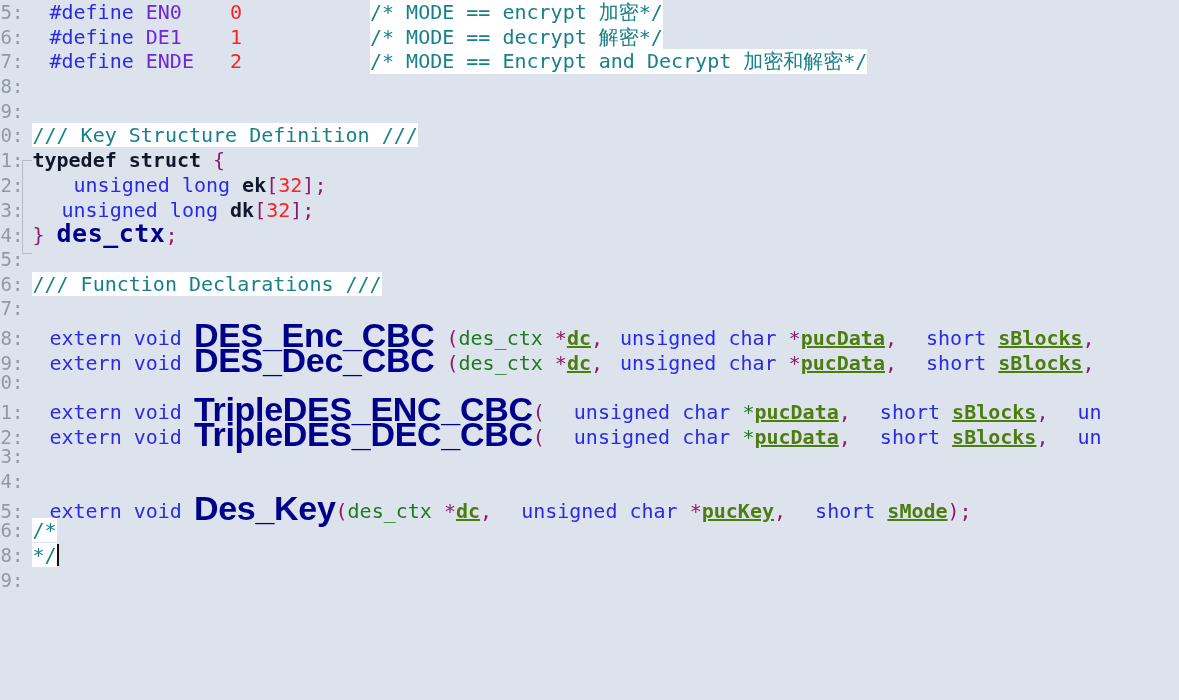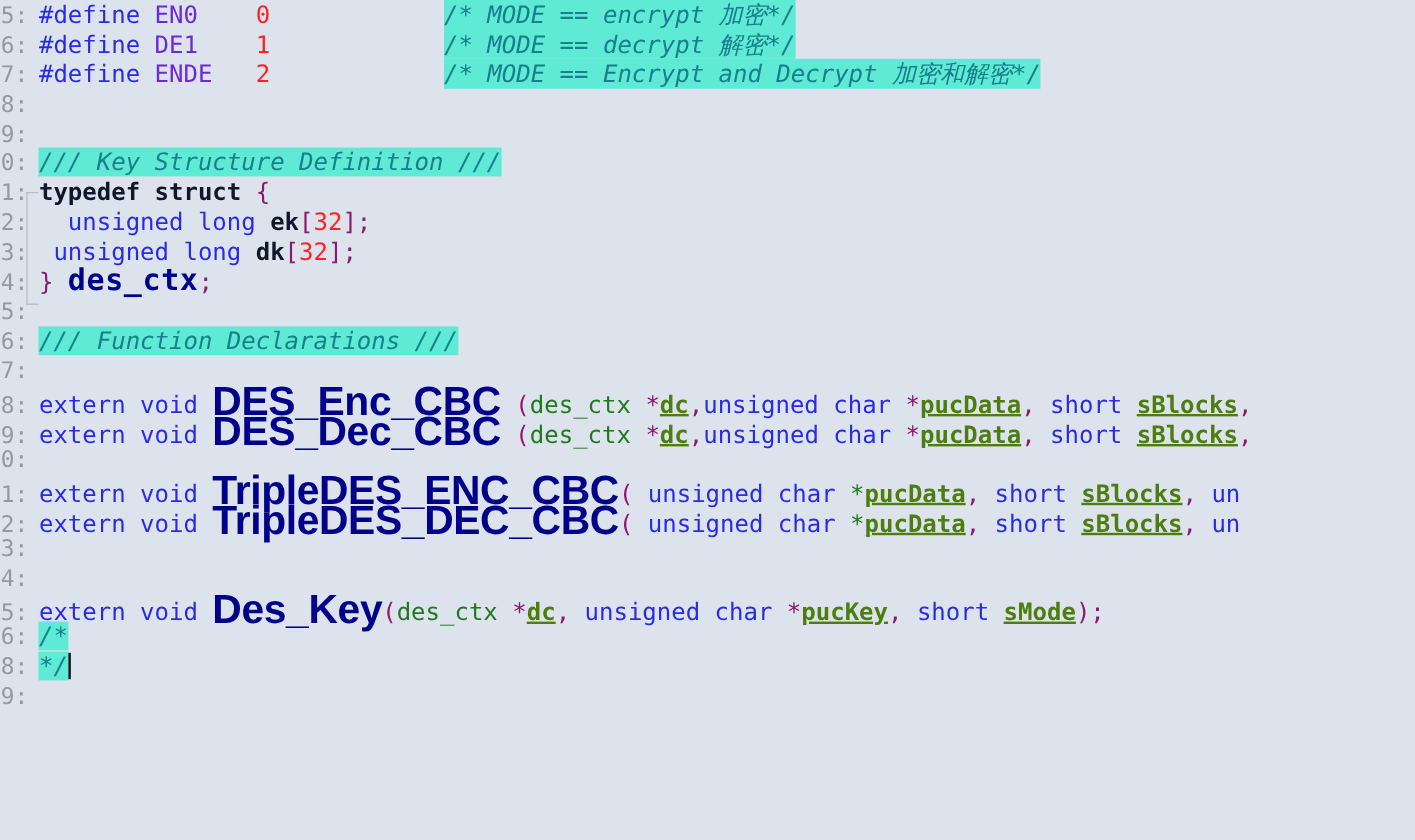--- a/index.html
+++ b/index.html
@@ -55,34 +55,33 @@
 
   .code {
     display: inline-block;
     padding-left: 9px;
     vertical-align: baseline;
     font-family: "DejaVu Sans Mono", "Liberation Mono", monospace;
     font-size: 20px;
   }
 
   
-  .kw        { color: #2a2ae6; }
+  .kw        { color: #2a2ae6; margin-left: 17px; }
   .kw-b      { color: #0f172a; font-weight: bold; }
   .macroname { color: #6d28d9; font-weight: normal; letter-spacing: 0px; }
   .num       { color: #ff2020; }
   .punc      { color: #8b1a6b; }
   .type-g    { color: #1f7a1f; }
   .plain     { color: #202030; }
   .param     { color: #4d7c0f; font-weight: bold; text-decoration: underline; }
   .struct-nm { color: #00008b; font-weight: bold; font-size: 25px; letter-spacing: 0.5px; }
 
   .cmt {
     color: #17808a;
-    background: #5eead4;
-    font-style: italic;
+    background: #ffffff;
   }
 
   .fnname {
     color: #00008b;
     font-weight: bold;
     font-family: "Liberation Sans", "DejaVu Sans", sans-serif;
     font-size: 34px;
     letter-spacing: -0.3px;
     position: relative;
     top: 2px;

